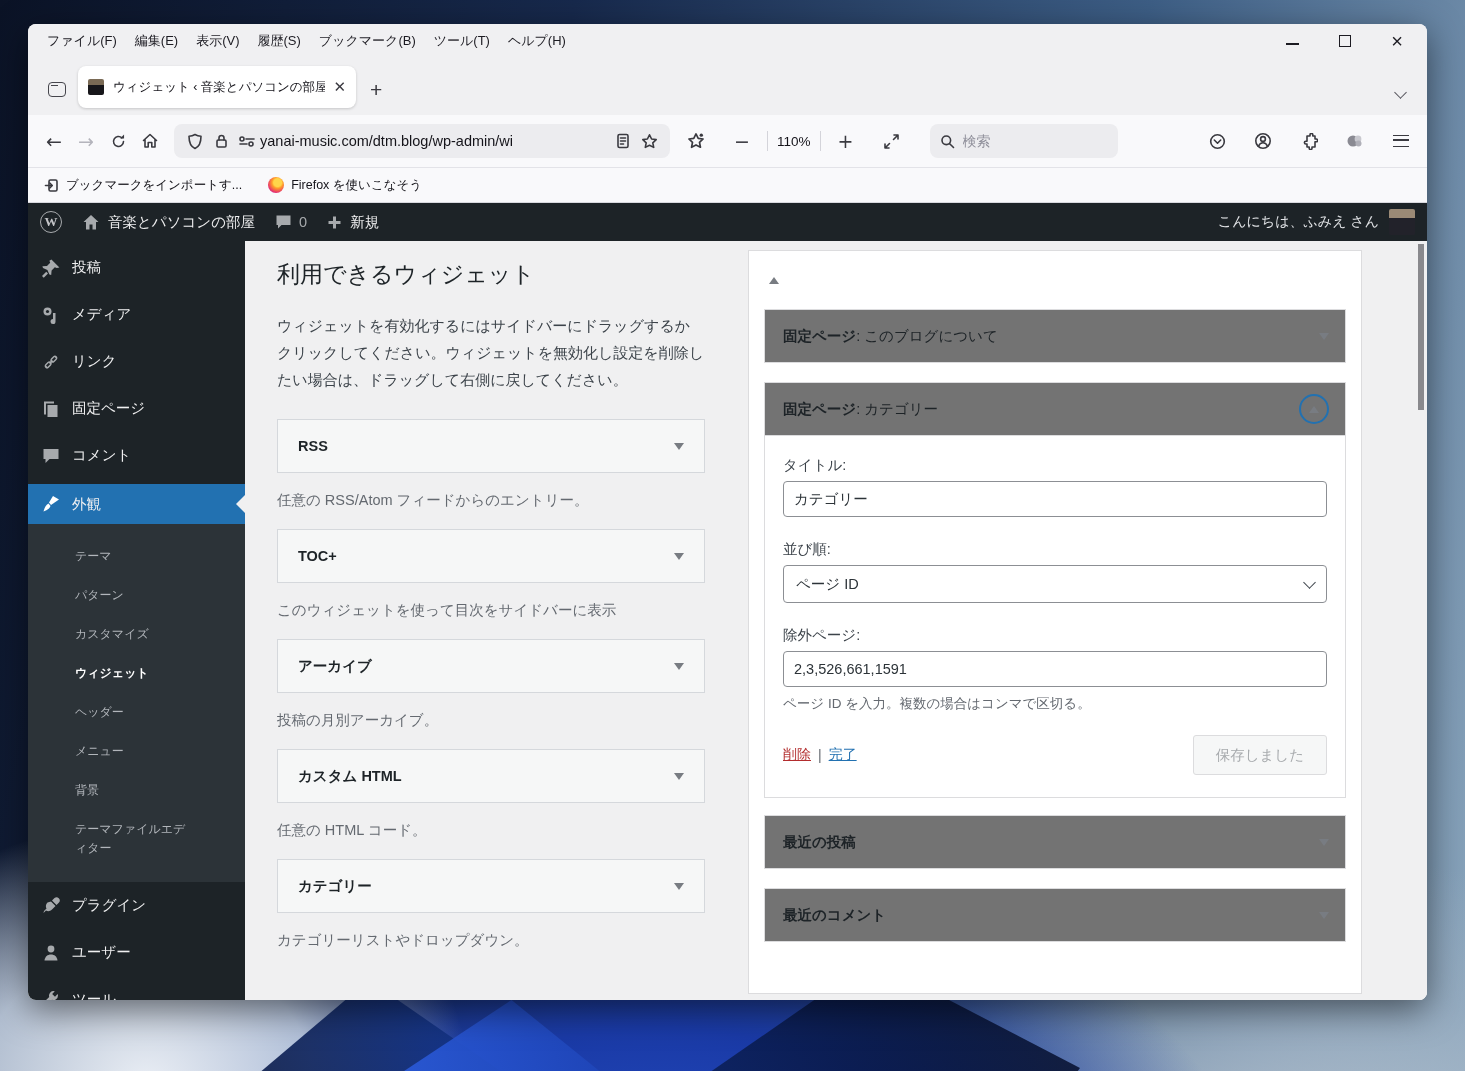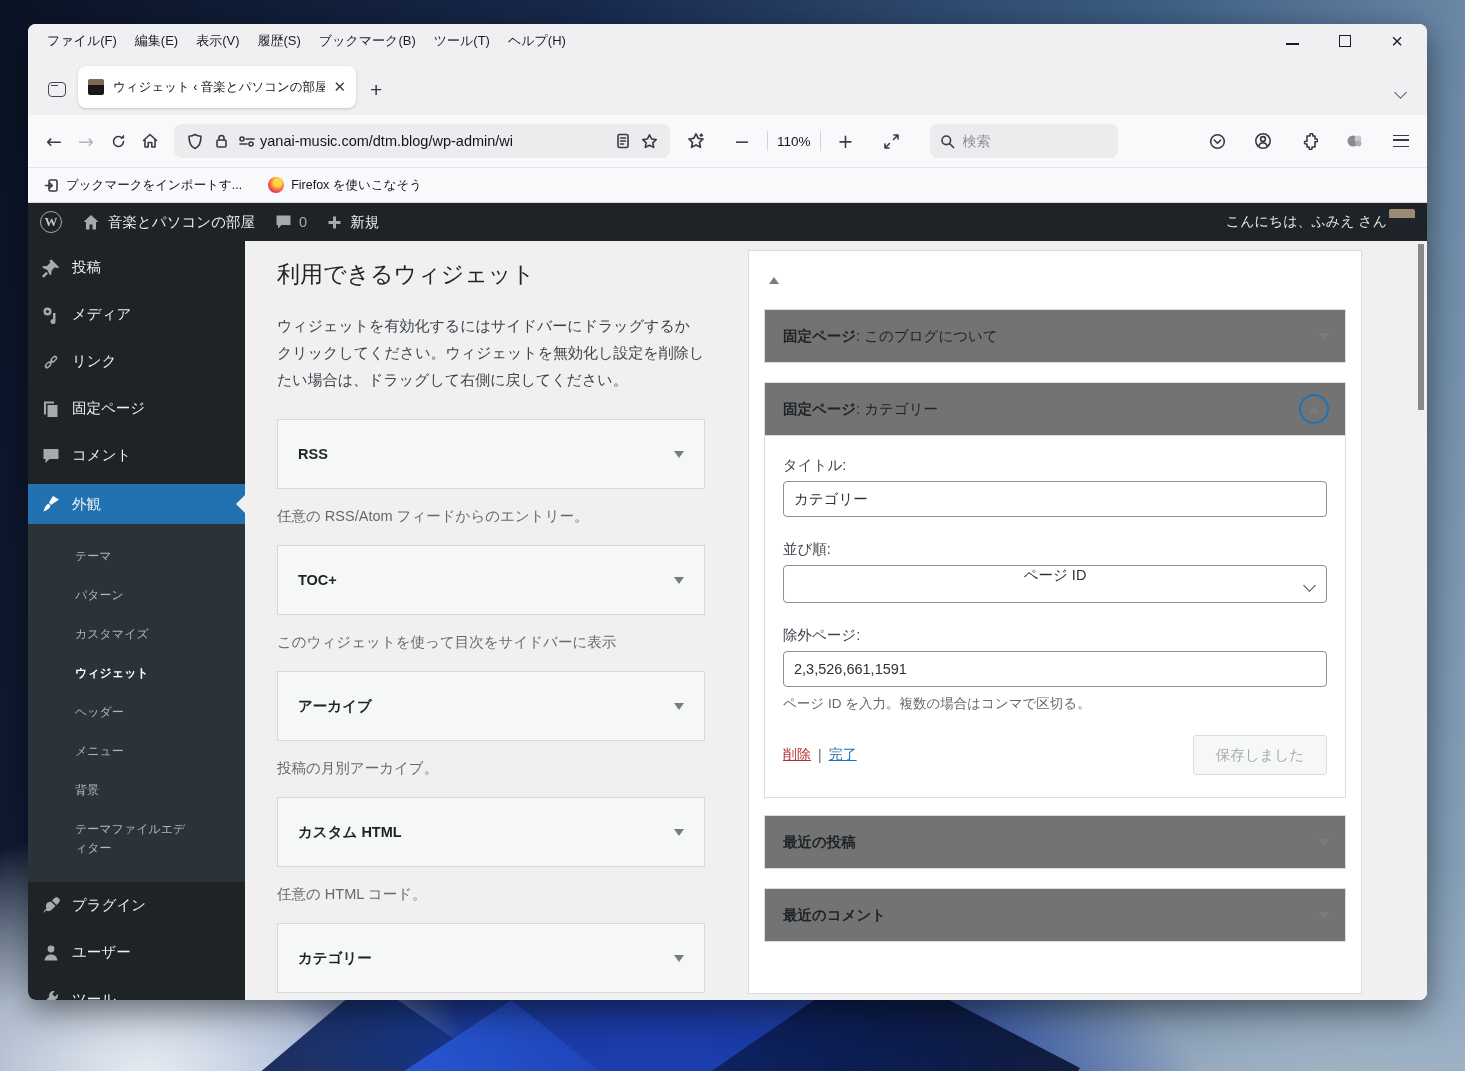--- a/index.html
+++ b/index.html
@@ -78,58 +78,58 @@
   .fxlogo { width:16px; height:16px; border-radius:50%; background:radial-gradient(circle at 60% 35%, #ffd54a 0 28%, #ff9a2a 40%, #e8336d 70%, #8a2bb4 100%); }
 
   
   .viewport { position:relative; height:797px; background:#f0f0f1; overflow:hidden; }
 
   .adminbar { position:absolute; left:0; top:0; right:0; height:38px; background:#1d2327; display:flex; align-items:center; padding:0 12px; z-index:5; }
   .ab-item { display:flex; align-items:center; color:#f0f0f1; font-size:14.5px; margin-right:20px; }
   .wp-logo { width:22px; height:22px; border:1.6px solid #a7aaad; border-radius:50%; color:#c3c4c7; font-size:13px; display:flex; align-items:center; justify-content:center; font-family:"Liberation Serif","DejaVu Serif",serif; font-weight:bold; }
   .ab-count { color:#a7aaad; margin-left:7px; }
   .ab-right { margin-left:auto; display:flex; align-items:center; }
-  .ab-greeting { color:#e2e4e7; font-size:14px; margin-right:2px; }
+  .ab-greeting { color:#e2e4e7; font-size:14px; margin-right:10px; }
   .ab-avatar { width:26px; height:26px; border-radius:2px; background:linear-gradient(180deg,#9b8a76 0 35%, #22222a 35%); }
 
   
   .wpmenu { position:absolute; left:0; top:38px; bottom:0; width:217px; background:#1d2327; z-index:4; }
   .wp-item { height:47px; display:flex; align-items:center; padding-left:13px; color:#f0f0f1; font-size:14.5px; position:relative; }
   .wp-item svg { flex:none; margin-right:11px; }
   .wp-item-current { height:40px; background:#2271b1; margin-top:5px; font-weight:400; }
   .wp-item-current::after { content:""; position:absolute; right:0; top:50%; margin-top:-9px; border:9px solid transparent; border-right-color:#f0f0f1; border-left-width:0; }
   .wp-submenu { background:#2c3338; padding:13px 0 14px 0; }
   .wp-sub { display:block; padding:10px 11px 10px 47px; font-size:12px; color:#b2b6bb; line-height:19px; }
   .wp-sub.current { color:#ffffff; font-weight:bold; }
 
   
   .content { position:absolute; left:217px; top:38px; right:0; bottom:0; background:#f0f0f1; }
 
   .main-col { position:absolute; left:32px; top:18px; width:428px; }
   .page-h2 { font-size:23px; font-weight:400; color:#1d2327; margin-bottom:22px; }
   .page-desc { font-size:15px; line-height:27px; color:#3c434a; margin-bottom:26px; }
-  .aw-box { height:70px; background:#f6f7f7; border:1px solid #d5d8dc; display:flex; align-items:center; padding:0 20px; }
+  .aw-box { height:54px; background:#f6f7f7; border:1px solid #d5d8dc; display:flex; align-items:center; padding:0 20px; }
   .aw-name { font-size:14.5px; font-weight:bold; color:#1d2327; flex:1; }
   .tri-down { width:0; height:0; border-left:5px solid transparent; border-right:5px solid transparent; border-top:7px solid #787c82; }
   .tri-up { width:0; height:0; border-left:5px solid transparent; border-right:5px solid transparent; border-bottom:7px solid #787c82; }
   .aw-desc { font-size:14.5px; color:#646970; margin:17px 0 19px 0; line-height:20px; }
 
   
   .panel { position:absolute; left:503px; top:9px; width:614px; height:744px; background:#ffffff; border:1px solid #dcdcde; }
   .panel-head { height:58px; display:flex; align-items:center; padding:0 22px 0 20px; }
   .panel-title { font-size:18px; font-weight:600; color:#1d2327; flex:1; }
   .pw { margin:0 15px 19px 15px; }
   .pw-head { height:54px; background:#737373; border:1px solid #dcdcde; display:flex; align-items:center; padding:0 16px 0 18px; }
   .pw-title { font-size:14.5px; color:#1d2327; flex:1; }
   .pw-title b { font-weight:bold; }
   .focus-ring { width:30px; height:30px; border:2px solid #2271b1; border-radius:50%; display:flex; align-items:center; justify-content:center; }
   .pw-body { border:1px solid #dcdcde; border-top:none; background:#ffffff; padding:20px 18px 22px 18px; }
   .fld-label { font-size:14.5px; color:#3c434a; margin-bottom:6px; }
   .fld-input { width:100%; height:36px; border:1px solid #8c8f94; border-radius:4px; background:#fff; padding:0 10px; font-size:14.5px; color:#2c3338; font-family:inherit; margin-bottom:23px; }
-  .fld-select { width:100%; height:38px; border:1px solid #8c8f94; border-radius:4px; background:#fff; padding:0 12px; font-size:14.5px; color:#2c3338; display:flex; align-items:center; margin-bottom:23px;flex-direction:column; }
+  .fld-select { width:100%; height:38px; border:1px solid #8c8f94; border-radius:4px; background:#fff; padding:0 12px; font-size:14.5px; color:#2c3338; display:flex; align-items:center; margin-bottom:23px; }
   .fld-select .chev { border-color:#3c434a; margin-left:auto; margin-top:-4px; }
   .fld-input.last { margin-bottom:8px; }
   .fld-help { font-size:13.5px; color:#646970; margin-bottom:22px; }
   .pw-footer { display:flex; align-items:center; }
   .link-del { font-size:14px; color:#b32d2e; text-decoration:underline; }
   .link-sep { color:#646970; margin:0 7px; font-size:14px; }
   .link-done { font-size:14px; color:#2271b1; text-decoration:underline; }
   .btn-saved { margin-left:auto; height:40px; padding:0 22px; background:#f6f7f7; border:1px solid #dcdcde; border-radius:3px; color:#a7aaad; font-size:14.5px; display:flex; align-items:center; }
 
   

